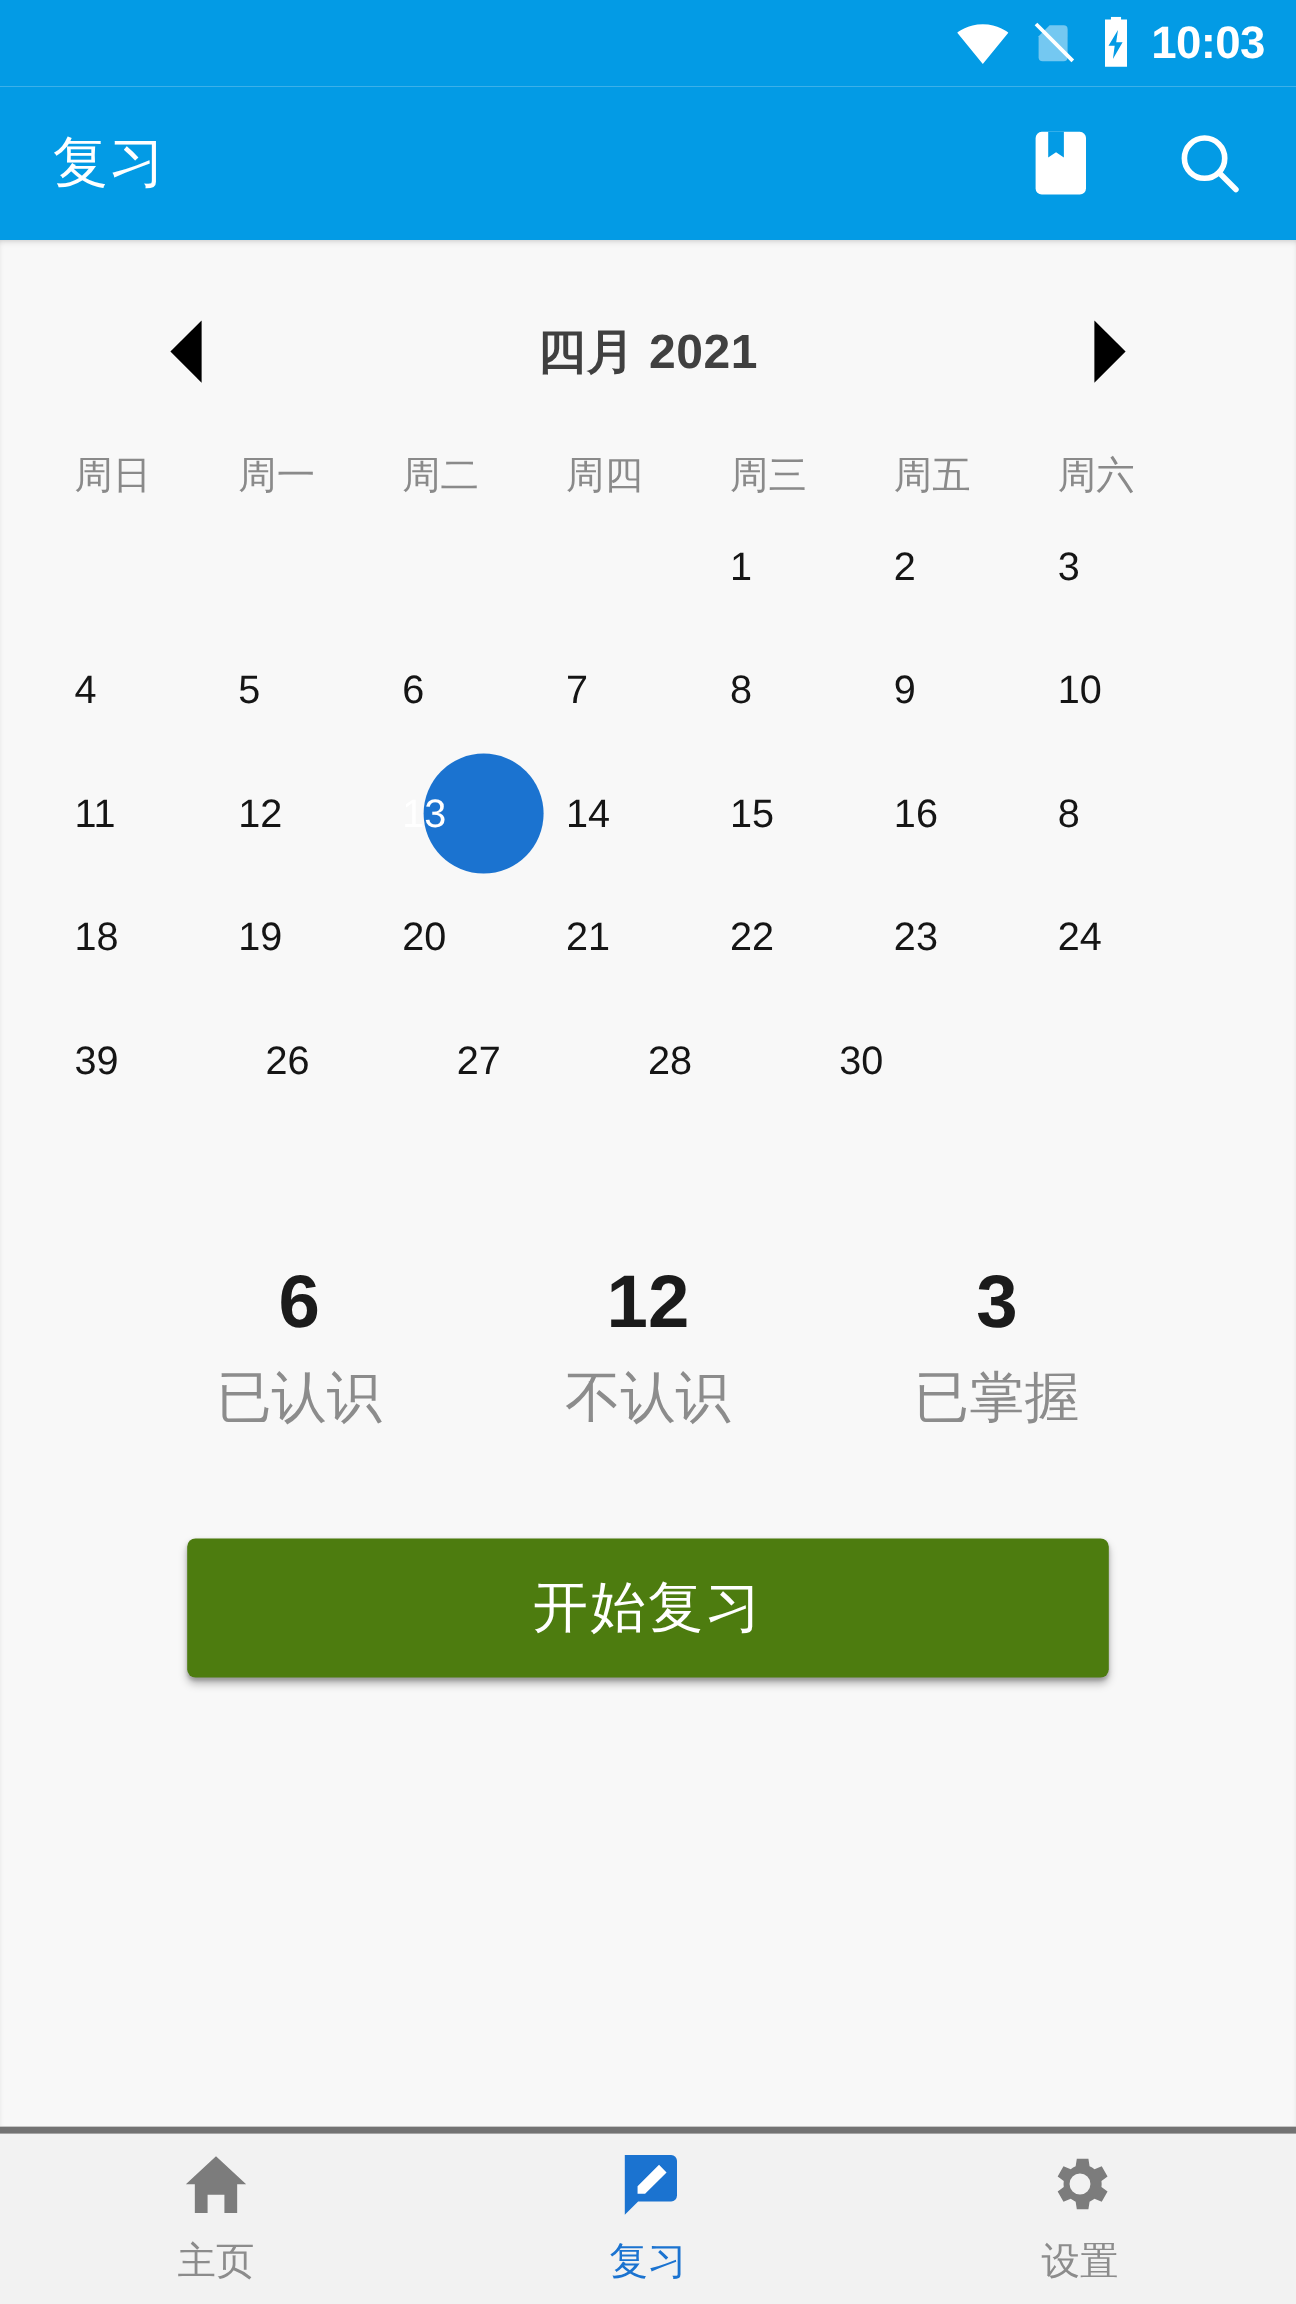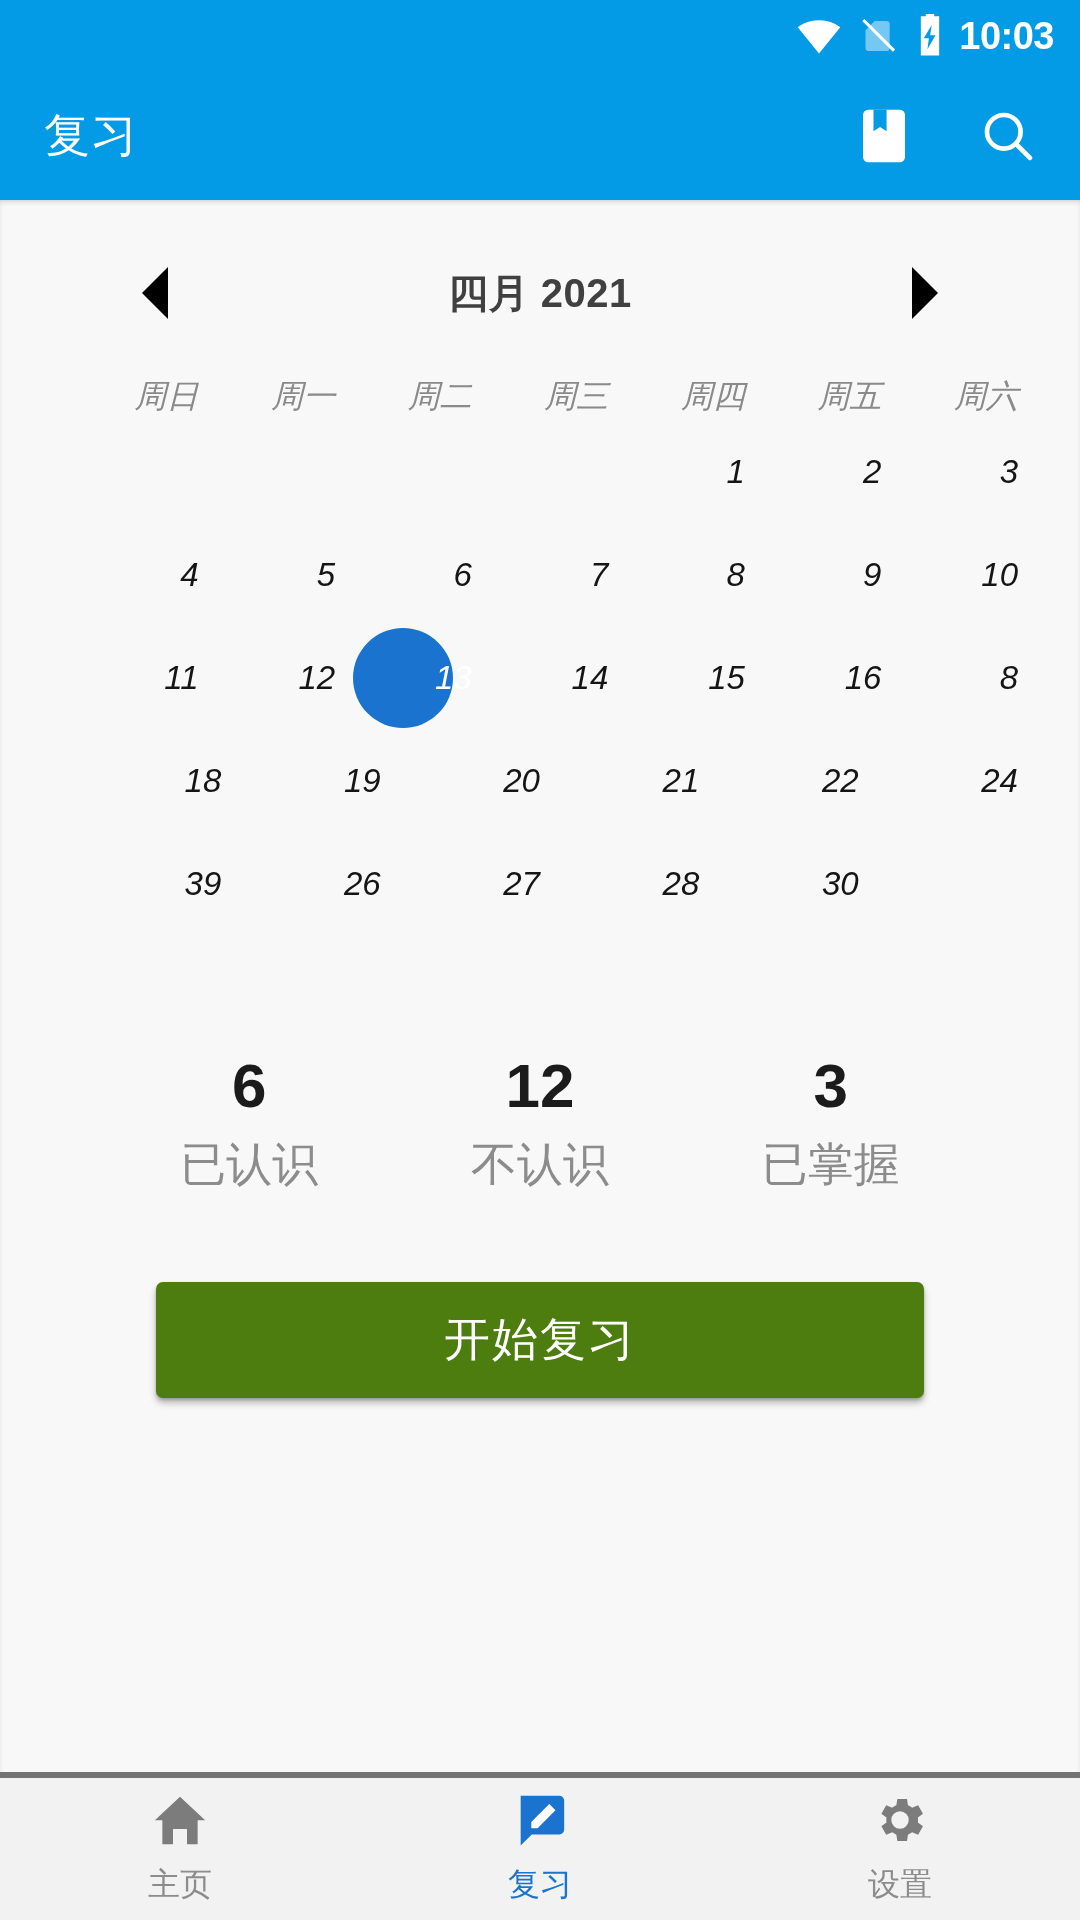--- a/index.html
+++ b/index.html
@@ -89,23 +89,22 @@
     font-size:40px; font-weight:700; color:#404040;
     letter-spacing:0.5px; text-align:center; flex:1 1 auto;
   }
 
   
   .calendar { padding:0 62px; }
   .cal-row { display:flex; width:100%; }
   .cal-cell {
     flex:1 1 0; min-width:0;
     height:103px;
-    display:flex; align-items:center; justify-content:flex-end;
+    display:flex; align-items:center; justify-content:flex-start;
     position:relative;
-    font-style:italic;
   }
   .weekday-row .cal-cell { height:92px; padding-top:46px; }
   .weekday {
     font-size:32px; color:#8a8a8a; font-weight:400;
   }
   .day-num {
     font-size:33px; color:#151515; font-weight:400;
     line-height:1;
   }
   .day-cell.selected .day-num {
@@ -240,24 +239,24 @@
           <div class="cal-cell">
             <span class="weekday">周日</span>
           </div>
           <div class="cal-cell">
             <span class="weekday">周一</span>
           </div>
           <div class="cal-cell">
             <span class="weekday">周二</span>
           </div>
           <div class="cal-cell">
+            <span class="weekday">周四</span>
+          </div>
+          <div class="cal-cell">
             <span class="weekday">周三</span>
-          </div>
-          <div class="cal-cell">
-            <span class="weekday">周四</span>
           </div>
           <div class="cal-cell">
             <span class="weekday">周五</span>
           </div>
           <div class="cal-cell">
             <span class="weekday">周六</span>
           </div>
         </div>
       <div id="cal-weeks">
           <div class="cal-row">
@@ -338,20 +337,23 @@
               <span class="day-num">19</span>
             </div>
             <div class="cal-cell day-cell">
               <span class="day-num">20</span>
             </div>
             <div class="cal-cell day-cell">
               <span class="day-num">21</span>
             </div>
             <div class="cal-cell day-cell">
               <span class="day-num">22</span>
+            </div>
+            <div class="cal-cell day-cell">
+              <span class="day-num">23</span>
             </div>
             <div class="cal-cell day-cell">
               <span class="day-num">24</span>
             </div>
           </div>
           <div class="cal-row">
             <div class="cal-cell day-cell">
               <span class="day-num">39</span>
             </div>
             <div class="cal-cell day-cell">

